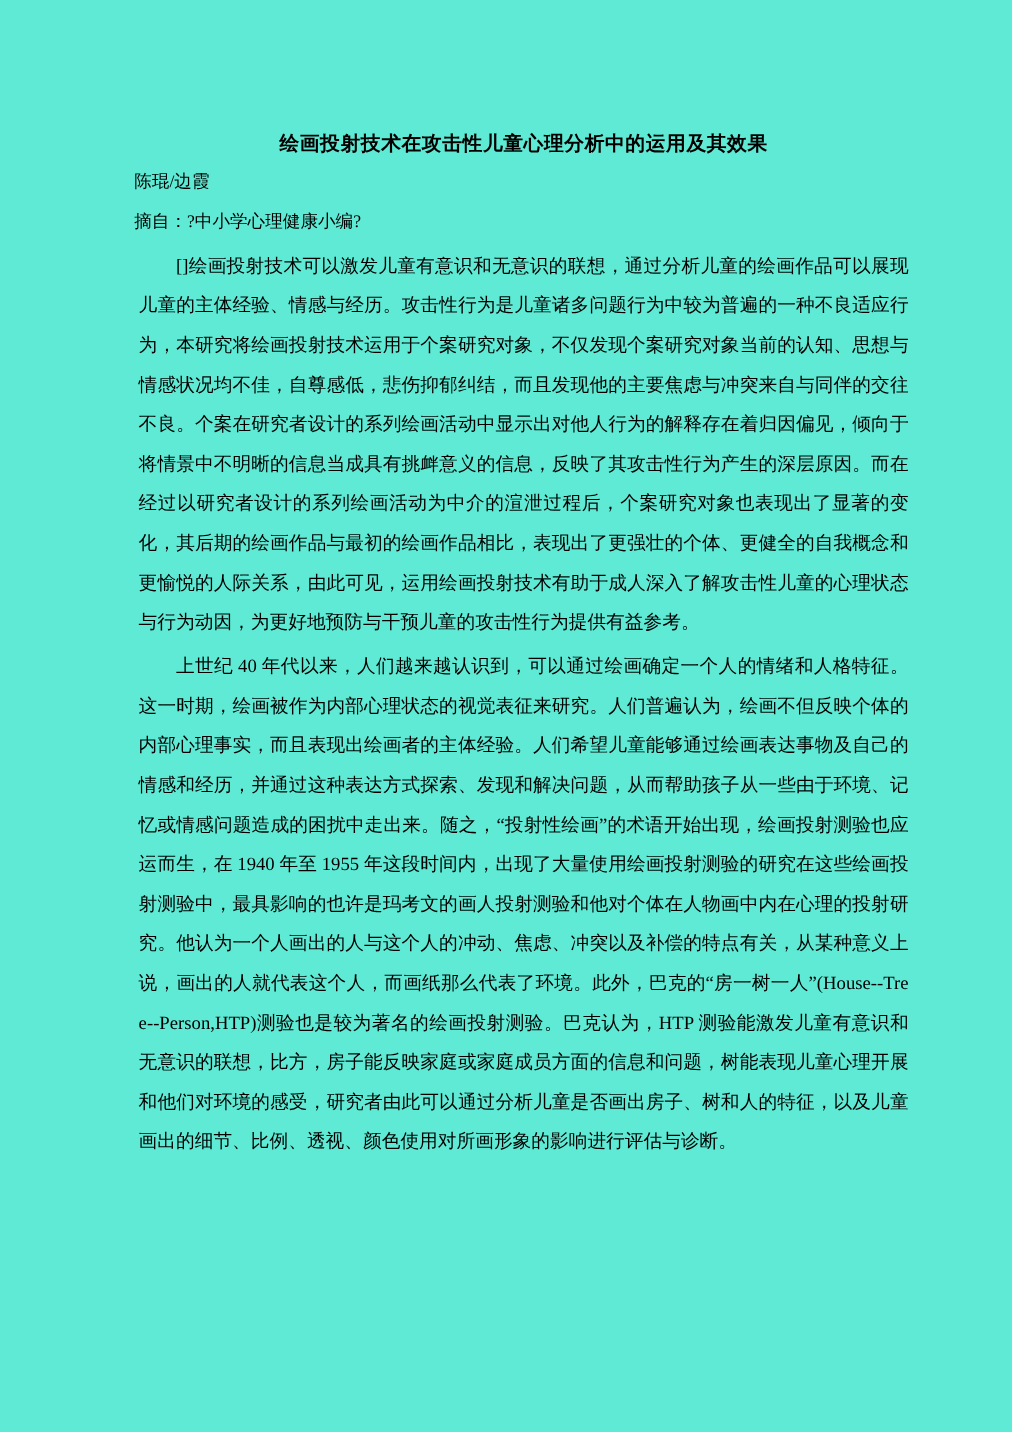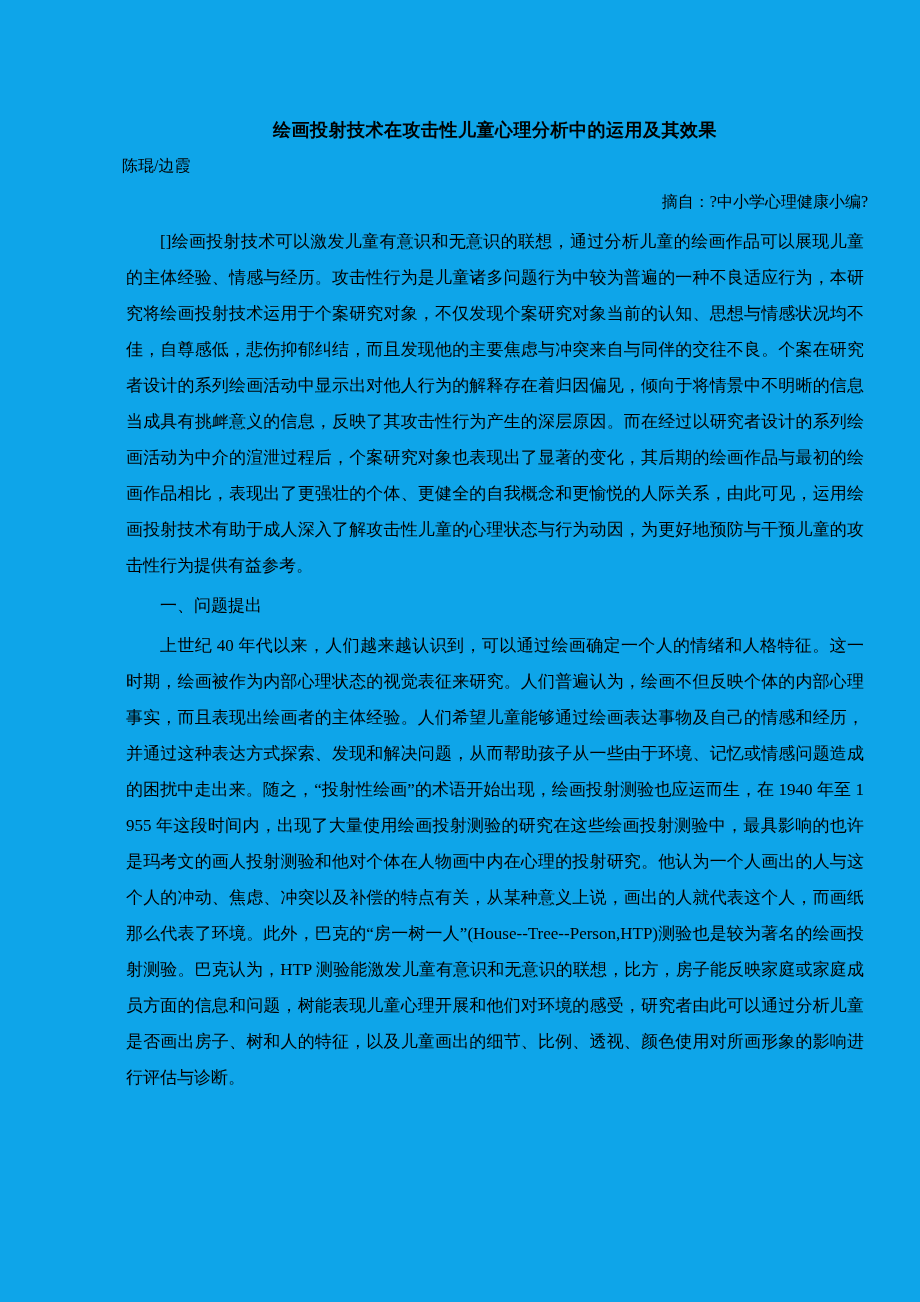--- a/index.html
+++ b/index.html
@@ -11,40 +11,40 @@
     width: 920px;
     height: 1302px;
     overflow: hidden;
     font-family: "Liberation Serif", "DejaVu Serif", serif;
     color: #000000;
   }
   .page {
     box-sizing: border-box;
     width: 920px;
     height: 1302px;
-    padding: 112px 52px 0 122px;
-    background: #0ea5e9;
+    padding: 112px 90px 0 122px;
+    background: #5eead4;
   }
   .doc-title {
     margin: 0;
     font-size: 18px;
     font-weight: bold;
     line-height: 36px;
     text-align: center;
     letter-spacing: 0.5px;
   }
   .author-line {
     font-size: 16px;
     line-height: 36px;
     text-align: left;
   }
   .source-line {
     font-size: 16px;
     line-height: 36px;
-    text-align: right;
+    text-align: left;
   }
   p.body-para {
     margin: 4px;
     font-size: 17px;
     line-height: 36px;
     text-align: justify;
     text-justify: inter-character;
     text-indent: 2em;
     word-break: break-all;
   }
@@ -55,17 +55,16 @@
 <div class="page">
   <h1 class="doc-title">绘画投射技术在攻击性儿童心理分析中的运用及其效果</h1>
 
   <div class="author-line">陈琨/边霞</div>
 
   <div class="source-line">摘自：?中小学心理健康小编?</div>
 
   <p class="body-para">[]绘画投射技术可以激发儿童有意识和无意识的联想，通过分析儿童的绘画作品可以展现儿童的主体经验、情感与经历。攻击性行为是儿童诸多问题行为中较为普遍的一种不良适应行为，本研究将绘画投射技术运用于个案研究对象，不仅发现个案研究对象当前的认知、思想与情感状况均不佳，自尊感低，悲伤抑郁纠结，而且发现他的主要焦虑与冲突来自与同伴的交往不良。个案在研究者设计的系列绘画活动中显示出对他人行为的解释存在着归因偏见，倾向于将情景中不明晰的信息当成具有挑衅意义的信息，反映了其攻击性行为产生的深层原因。而在经过以研究者设计的系列绘画活动为中介的渲泄过程后，个案研究对象也表现出了显著的变化，其后期的绘画作品与最初的绘画作品相比，表现出了更强壮的个体、更健全的自我概念和更愉悦的人际关系，由此可见，运用绘画投射技术有助于成人深入了解攻击性儿童的心理状态与行为动因，为更好地预防与干预儿童的攻击性行为提供有益参考。</p>
 
 
-  <p class="body-para">一、问题提出</p>
 
   <p class="body-para">上世纪 40 年代以来，人们越来越认识到，可以通过绘画确定一个人的情绪和人格特征。这一时期，绘画被作为内部心理状态的视觉表征来研究。人们普遍认为，绘画不但反映个体的内部心理事实，而且表现出绘画者的主体经验。人们希望儿童能够通过绘画表达事物及自己的情感和经历，并通过这种表达方式探索、发现和解决问题，从而帮助孩子从一些由于环境、记忆或情感问题造成的困扰中走出来。随之，“投射性绘画”的术语开始出现，绘画投射测验也应运而生，在 1940 年至 1955 年这段时间内，出现了大量使用绘画投射测验的研究在这些绘画投射测验中，最具影响的也许是玛考文的画人投射测验和他对个体在人物画中内在心理的投射研究。他认为一个人画出的人与这个人的冲动、焦虑、冲突以及补偿的特点有关，从某种意义上说，画出的人就代表这个人，而画纸那么代表了环境。此外，巴克的“房一树一人”(House--Tree--Person,HTP)测验也是较为著名的绘画投射测验。巴克认为，HTP 测验能激发儿童有意识和无意识的联想，比方，房子能反映家庭或家庭成员方面的信息和问题，树能表现儿童心理开展和他们对环境的感受，研究者由此可以通过分析儿童是否画出房子、树和人的特征，以及儿童画出的细节、比例、透视、颜色使用对所画形象的影响进行评估与诊断。</p>
 
 </div>
 
 </body></html>

